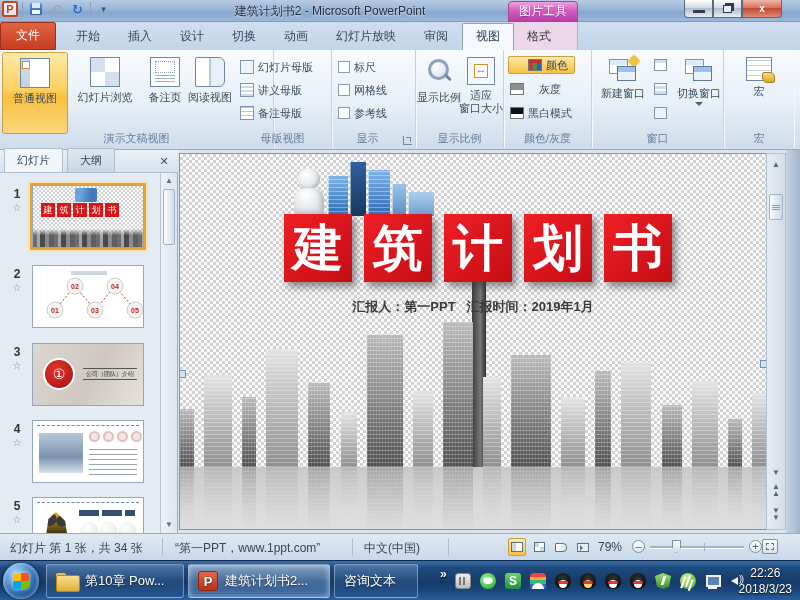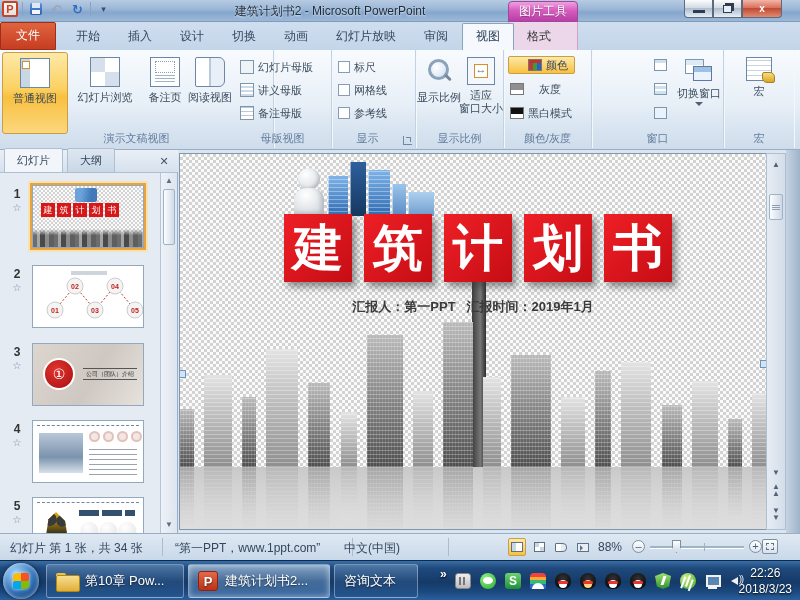--- a/index.html
+++ b/index.html
@@ -338,20 +338,26 @@
           <span>灰度</span>
       </div>
       <div class="smallbtn" style="top:54px;">
         <div class="ic-bwhalf"></div>
           <span>黑白模式</span>
       </div>
       <div class="glabel">颜色/灰度</div>
     </div>
 
     <div class="rgroup" style="left:592px;width:132px;">
+      <div class="bigbtn" style="left:2px;width:58px;">
+        <div class="ic-win">
+            <div class="star"></div>
+          </div>
+        <div class="blabel">新建窗口</div>
+      </div>
       <div class="smallbtn" style="left:62px;top:6px;">
           <div class="ic12"></div>
         </div>
       <div class="smallbtn" style="left:62px;top:30px;">
           <div class="ic12" style="background:repeating-linear-gradient(0deg,#cfe0f0 0 3px,#fff 3px 5px);"></div>
         </div>
       <div class="smallbtn" style="left:62px;top:54px;">
           <div class="ic12" style="background:#eaf2fb;"></div>
         </div>
       <div class="bigbtn" style="left:84px;width:46px;">
@@ -555,37 +561,37 @@
       <div class="varrow" style="bottom:8px;line-height:7px;">▼<br>▼</div>
     </div>
     <div class="rightstrip"></div>
   </div>
 
   <div class="statusbar">
     <div class="sb-item" style="left:10px;">幻灯片 第 1 张，共 34 张</div>
     <div class="sb-sep" style="left:162px;"></div>
     <div class="sb-item" style="left:175px;">“第一PPT，www.1ppt.com”</div>
     <div class="sb-sep" style="left:352px;"></div>
-    <div class="sb-item" style="left:344px;">中文(中国)</div>
+    <div class="sb-item" style="left:364px;">中文(中国)</div>
     <div class="sb-sep" style="left:448px;"></div>
     <div class="viewbtns">
       <div class="vb sel">
           <div class="vb-normal"></div>
         </div>
       <div class="vb">
           <div class="vb-sorter"></div>
         </div>
       <div class="vb">
           <div class="vb-read"></div>
         </div>
       <div class="vb">
           <div class="vb-show"></div>
         </div>
     </div>
-    <div class="zoomtext">88%</div>
+    <div class="zoomtext">79%</div>
     <div class="zslider">
       <div class="zcircle" style="left:0;">–</div>
       <div class="ztrack"></div>
       <div class="ztick" style="left:72px;"></div>
       <div class="zthumb" style="left:40px;"></div>
       <div class="zcircle" style="right:16px;">+</div>
       <div class="zfit"></div>
     </div>
   </div>
 

